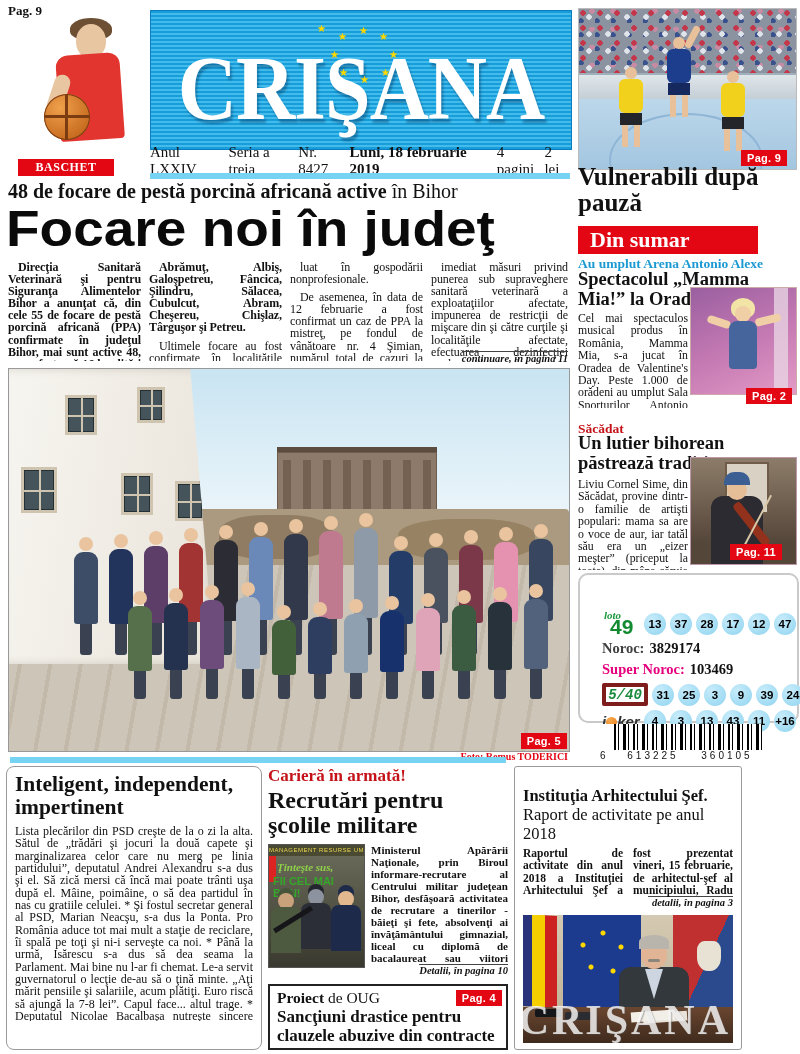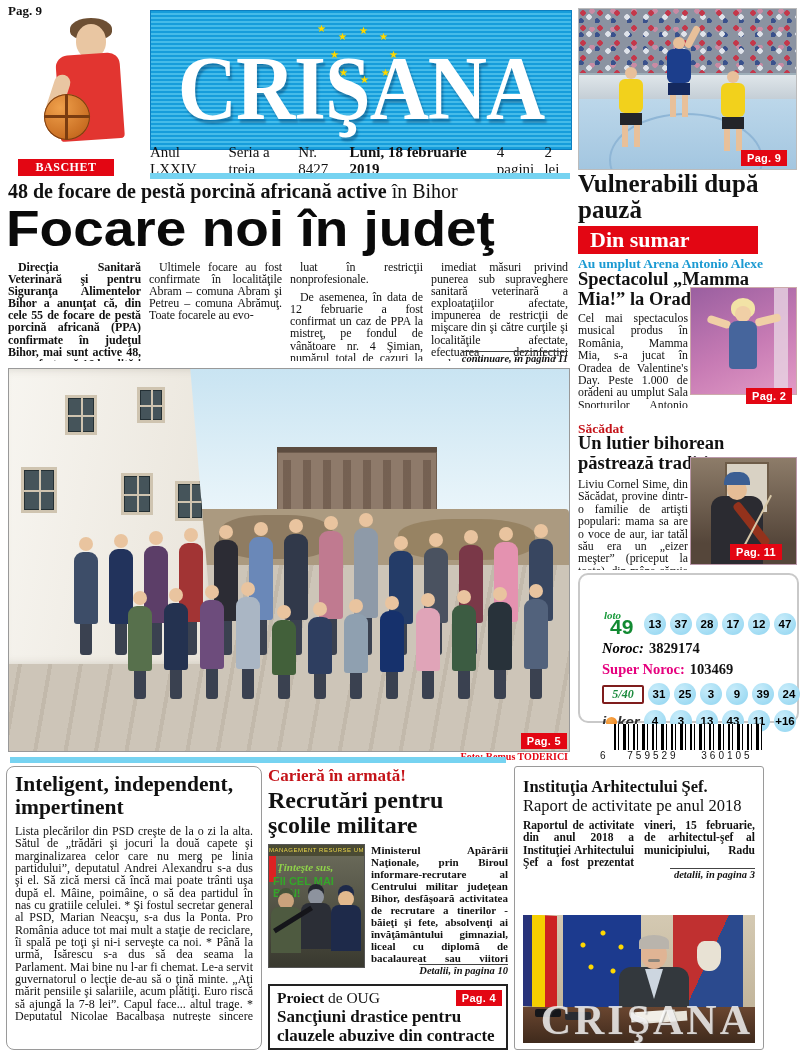--- a/index.html
+++ b/index.html
@@ -74,21 +74,21 @@
   .hb-p{position:absolute;}
   .hb-head{width:12px;height:12px;border-radius:50%;background:#e8c09a;margin:0 auto;}
   .hb-torso{width:24px;height:34px;border-radius:6px;}
   .hb-blue .hb-torso{background:#1c3e8c;}
   .hb-yel .hb-torso{background:#f2d11c;}
   .hb-shorts{width:22px;height:12px;margin:0 auto;background:#15295e;}
   .hb-yel .hb-shorts{background:#23252a;}
   .hb-legs{width:6px;height:22px;background:#e8c09a;display:inline-block;margin:0 3px;}
   .hb-arm{position:absolute;width:7px;height:24px;background:#e8c09a;border-radius:4px;}
   .hb-badge{left:162px;top:141px;}
-  .sb-head1{left:578px;top:171px;width:217px;font-weight:bold;font-size:25px;line-height:26px;}
+  .sb-head1{left:578px;top:164px;width:217px;font-weight:bold;font-size:25px;line-height:26px;}
   .dinsumar{left:578px;top:226px;width:168px;height:28px;background:#e30613;color:#fff;
             font-weight:bold;font-size:22px;line-height:28px;padding-left:12px;}
   .sb-art-kicker{font-size:13.5px;}
   .sb-art-head{font-weight:bold;font-size:18.5px;line-height:19.5px;}
   .sb-body{font-size:11.8px;line-height:12.4px;overflow:hidden;}
   .a1-kicker{left:578px;top:256px;width:217px;}
   .a1-head{left:578px;top:270px;width:217px;}
   .a1-body{left:578px;top:312px;width:110px;height:96px;}
   .a1-img{left:690px;top:287px;width:105px;height:106px;overflow:hidden;border:1px solid #caa;
           background:linear-gradient(155deg,#9a5fa0,#c77bb4 55%,#e39bc6);}
@@ -113,25 +113,25 @@
   .a2-badge{left:730px;top:544px;}
   
   .lotto{left:578px;top:573px;width:217px;height:146px;background:#fff;border:2px solid #c9c9c9;border-radius:10px;}
   .lrow{position:absolute;left:22px;display:flex;align-items:center;margin-top:28px;}
   .ball{width:22px;height:22px;border-radius:50%;margin-left:4px;background:radial-gradient(circle at 35% 30%,#c8ecfa,#8fd4f0);
         font-family:"Liberation Sans",sans-serif;font-weight:bold;font-size:11.5px;display:flex;align-items:center;justify-content:center;color:#000;}
   .l49{position:relative;width:38px;height:26px;}
   .l49 .t{position:absolute;left:2px;top:-2px;color:#1a9a3c;font-weight:bold;font-style:italic;font-size:11px;}
   .l49 .n{position:absolute;left:8px;top:4px;color:#128a32;font-weight:bold;font-size:21px;font-family:"Liberation Sans",sans-serif;}
   .ltext{font-weight:bold;font-size:14.5px;}
-  .ltext .lab-red{color:#000000;font-style:italic;}
+  .ltext .lab-red{color:#404040;}
   .ltext .lab-pink{color:#e6007e;}
   .ltext .val{color:#111;margin-left:5px;}
-  .l540{width:38px;height:15px;border:2px solid #7f1d1d;border-radius:2px;color:#1a8a3c;
-        font-family:Liberation Serif, serif;font-weight:bold;font-style:italic;font-size:12px;
+  .l540{width:38px;height:15px;border:4px solid #7f1d1d;border-radius:2px;color:#1a8a3c;
+        font-family:Liberation Mono, monospace;font-weight:bold;font-style:italic;font-size:14px;
         display:flex;align-items:center;justify-content:center;}
   .ljk{width:38px;font-weight:bold;font-style:italic;font-size:15px;color:#333;font-family:"Liberation Sans",sans-serif;}
   .ljk .o{display:inline-block;width:11px;height:11px;border-radius:50%;background:radial-gradient(circle at 35% 30%,#f6a94e,#ef7d14);vertical-align:-1px;}
   
   .barcode{left:600px;top:724px;width:162px;height:38px;background:#fff;}
   .bars{position:absolute;left:14px;top:0;width:148px;height:26px;background:
         repeating-linear-gradient(90deg,#000 0 2px,#fff 2px 4px,#000 4px 5px,#fff 5px 9px,#000 9px 12px,#fff 12px 14px,#000 14px 15px,#fff 15px 19px);}
   .bdigits{position:absolute;left:0;top:26px;width:162px;font-family:"Liberation Sans",sans-serif;font-size:10px;display:flex;}
   .bdigits span{letter-spacing:3px;}
   .bd0{width:14px;}.bd1{width:78px;text-align:center;}.bd2{text-align:center;flex:1;}
@@ -192,21 +192,21 @@
   .m2{left:32px;top:44px;}.m2 .po-head{background:#8d939e;box-shadow:0 -5px 0 0 #23262e;}.m2 .po-torso{background:#2b2e36;}
   .m3{left:62px;top:46px;}.m3 .po-head{background:#e2b98e;box-shadow:0 -6px 0 0 #1e2a4a;}.m3 .po-torso{background:#1e2a4a;}
   .po-rifle{position:absolute;left:2px;top:72px;width:44px;height:5px;background:#15151a;transform:rotate(-32deg);}
   .mil-body{position:absolute;left:103px;top:0;width:137px;height:118px;font-weight:bold;font-size:11px;line-height:12px;overflow:hidden;}
   .mil-detail{position:absolute;right:0;top:120px;font-style:italic;font-weight:bold;font-size:10.5px;border-top:1px solid #444;}
   .oug-box{left:268px;top:984px;width:240px;height:66px;border:2px solid #222;padding:3px 7px;box-sizing:border-box;}
   .oug-k{font-size:15.5px;}
   .oug-k b{font-weight:bold;}
   .oug-badge{right:4px;top:4px;left:auto;}
   .oug-head{font-weight:bold;font-size:17px;line-height:18.5px;margin-top:1px;}
-  .arh-box{left:514px;top:766px;width:250px;height:284px;border:1px solid #9a9a9a;padding:11px 8px;box-sizing:border-box;}
+  .arh-box{left:514px;top:766px;width:228px;height:284px;border:1px solid #9a9a9a;padding:20px 8px;box-sizing:border-box;}
   .arh-k1{font-weight:bold;font-size:16.5px;line-height:18px;}
   .arh-k2{font-size:16.5px;line-height:19px;}
   .arh-head{font-weight:bold;font-size:25px;line-height:26px;margin-top:1px;}
   .arh-body{margin-top:4px;font-weight:bold;font-size:11.5px;line-height:12.4px;column-count:2;column-gap:10px;height:62px;overflow:hidden;}
   .arh-detail{font-style:italic;font-weight:bold;font-size:10.5px;border-top:1px solid #444;float:right;margin-top:-13px;background:#fff;padding-left:4px;}
   .arh-photo{position:absolute;left:8px;right:8px;bottom:6px;height:128px;overflow:hidden;
              background:linear-gradient(#d4c9b2,#c3b69c 70%);}
   .fl-ro{position:absolute;left:0px;top:0;width:34px;height:92px;background:linear-gradient(90deg,#28337a 0 26%,#f5cf00 26% 66%,#cc2222 66%);transform:skewY(3deg);}
   .fl-eu{position:absolute;left:40px;top:0;width:78px;height:104px;background:
          radial-gradient(circle 2px at 20px 30px,#ffd800 2px,transparent 3px),
@@ -265,24 +265,25 @@
   <div class="abs cyanbar bar-top"></div>
 
   <div class="abs lead-kicker">
     <b>48 de focare de pestă porcină africană active</b><span> în Bihor</span>
   </div>
   <div class="abs lead-headline">Focare noi în judeţ</div>
   <div class="abs lead-cols lc1 jst">
       <p>Direcţia Sanitară Veterinară şi pentru Siguranţa Alimentelor Bihor a anunţat că, din cele 55 de focare de pestă porcină africană (PPA) confirmate în judeţul Bihor, mai sunt active 48, care afectează 16 localităţi - Crestur, Olosig, Cherechiu, Sânnicolau de Munte,</p>
     </div>
   <div class="abs lead-cols lc2 jst">
+    <p class="b">Abrămuţ, Albiş, Galoşpetreu, Fâncica, Şilindru, Sălacea, Cubulcut, Abram, Cheşereu, Chişlaz, Târguşor şi Petreu.</p>
       <p>Ultimele focare au fost confirmate în localităţile Abram – comuna Abram şi Petreu – comuna Abrămuţ. Toate focarele au evo-</p>
   </div>
   <div class="abs lead-cols lc3 jst">
-    <p>luat în restricţii nonprofesionale.</p>
+    <p>luat în gospodării nonprofesionale.</p>
       <p>De asemenea, în data de 12 februarie a fost confirmat un caz de PPA la mistreţ, pe fondul de vânătoare nr. 4 Şimian, numărul total de cazuri la mistreţ fiind în prezent de patru. „Conform procedurilor, DSVSA Bihor a luat</p>
   </div>
   <div class="abs lead-cols lc4 jst">
       <p>imediat măsuri privind punerea sub supraveghere sanitară veterinară a exploataţiilor afectate, impunerea de restricţii de mişcare din şi către curţile şi localităţile afectate, efectuarea dezinfecţiei exploataţiilor afectate, a spaţiilor de cazare ale porcilor, a aleilor...</p>
     </div>
   <div class="abs lead-cont">
     <span class="cont-note">continuare, în pagina 11</span>
   </div>
 
   <div class="abs hb-photo">
@@ -375,21 +376,21 @@
     <div class="lrow ltext" style="top:126px">
       <span class="lab-red">Noroc plus:</span>
         <span class="val">166361</span>
     </div>
   </div>
 
   <div class="abs barcode">
     <div class="bars"></div>
     <div class="bdigits">
       <span class="bd0">6</span>
-        <span class="bd1">759529</span>
+        <span class="bd1">613225</span>
         <span class="bd2">360105</span>
     </div>
   </div>
 
   <div class="abs mainphoto">
     <div class="mp-sky"></div>
     <div class="mp-farb"></div>
     <div class="mp-shrub"></div>
     <div class="mp-ground"></div>
     <div class="mp-build">

